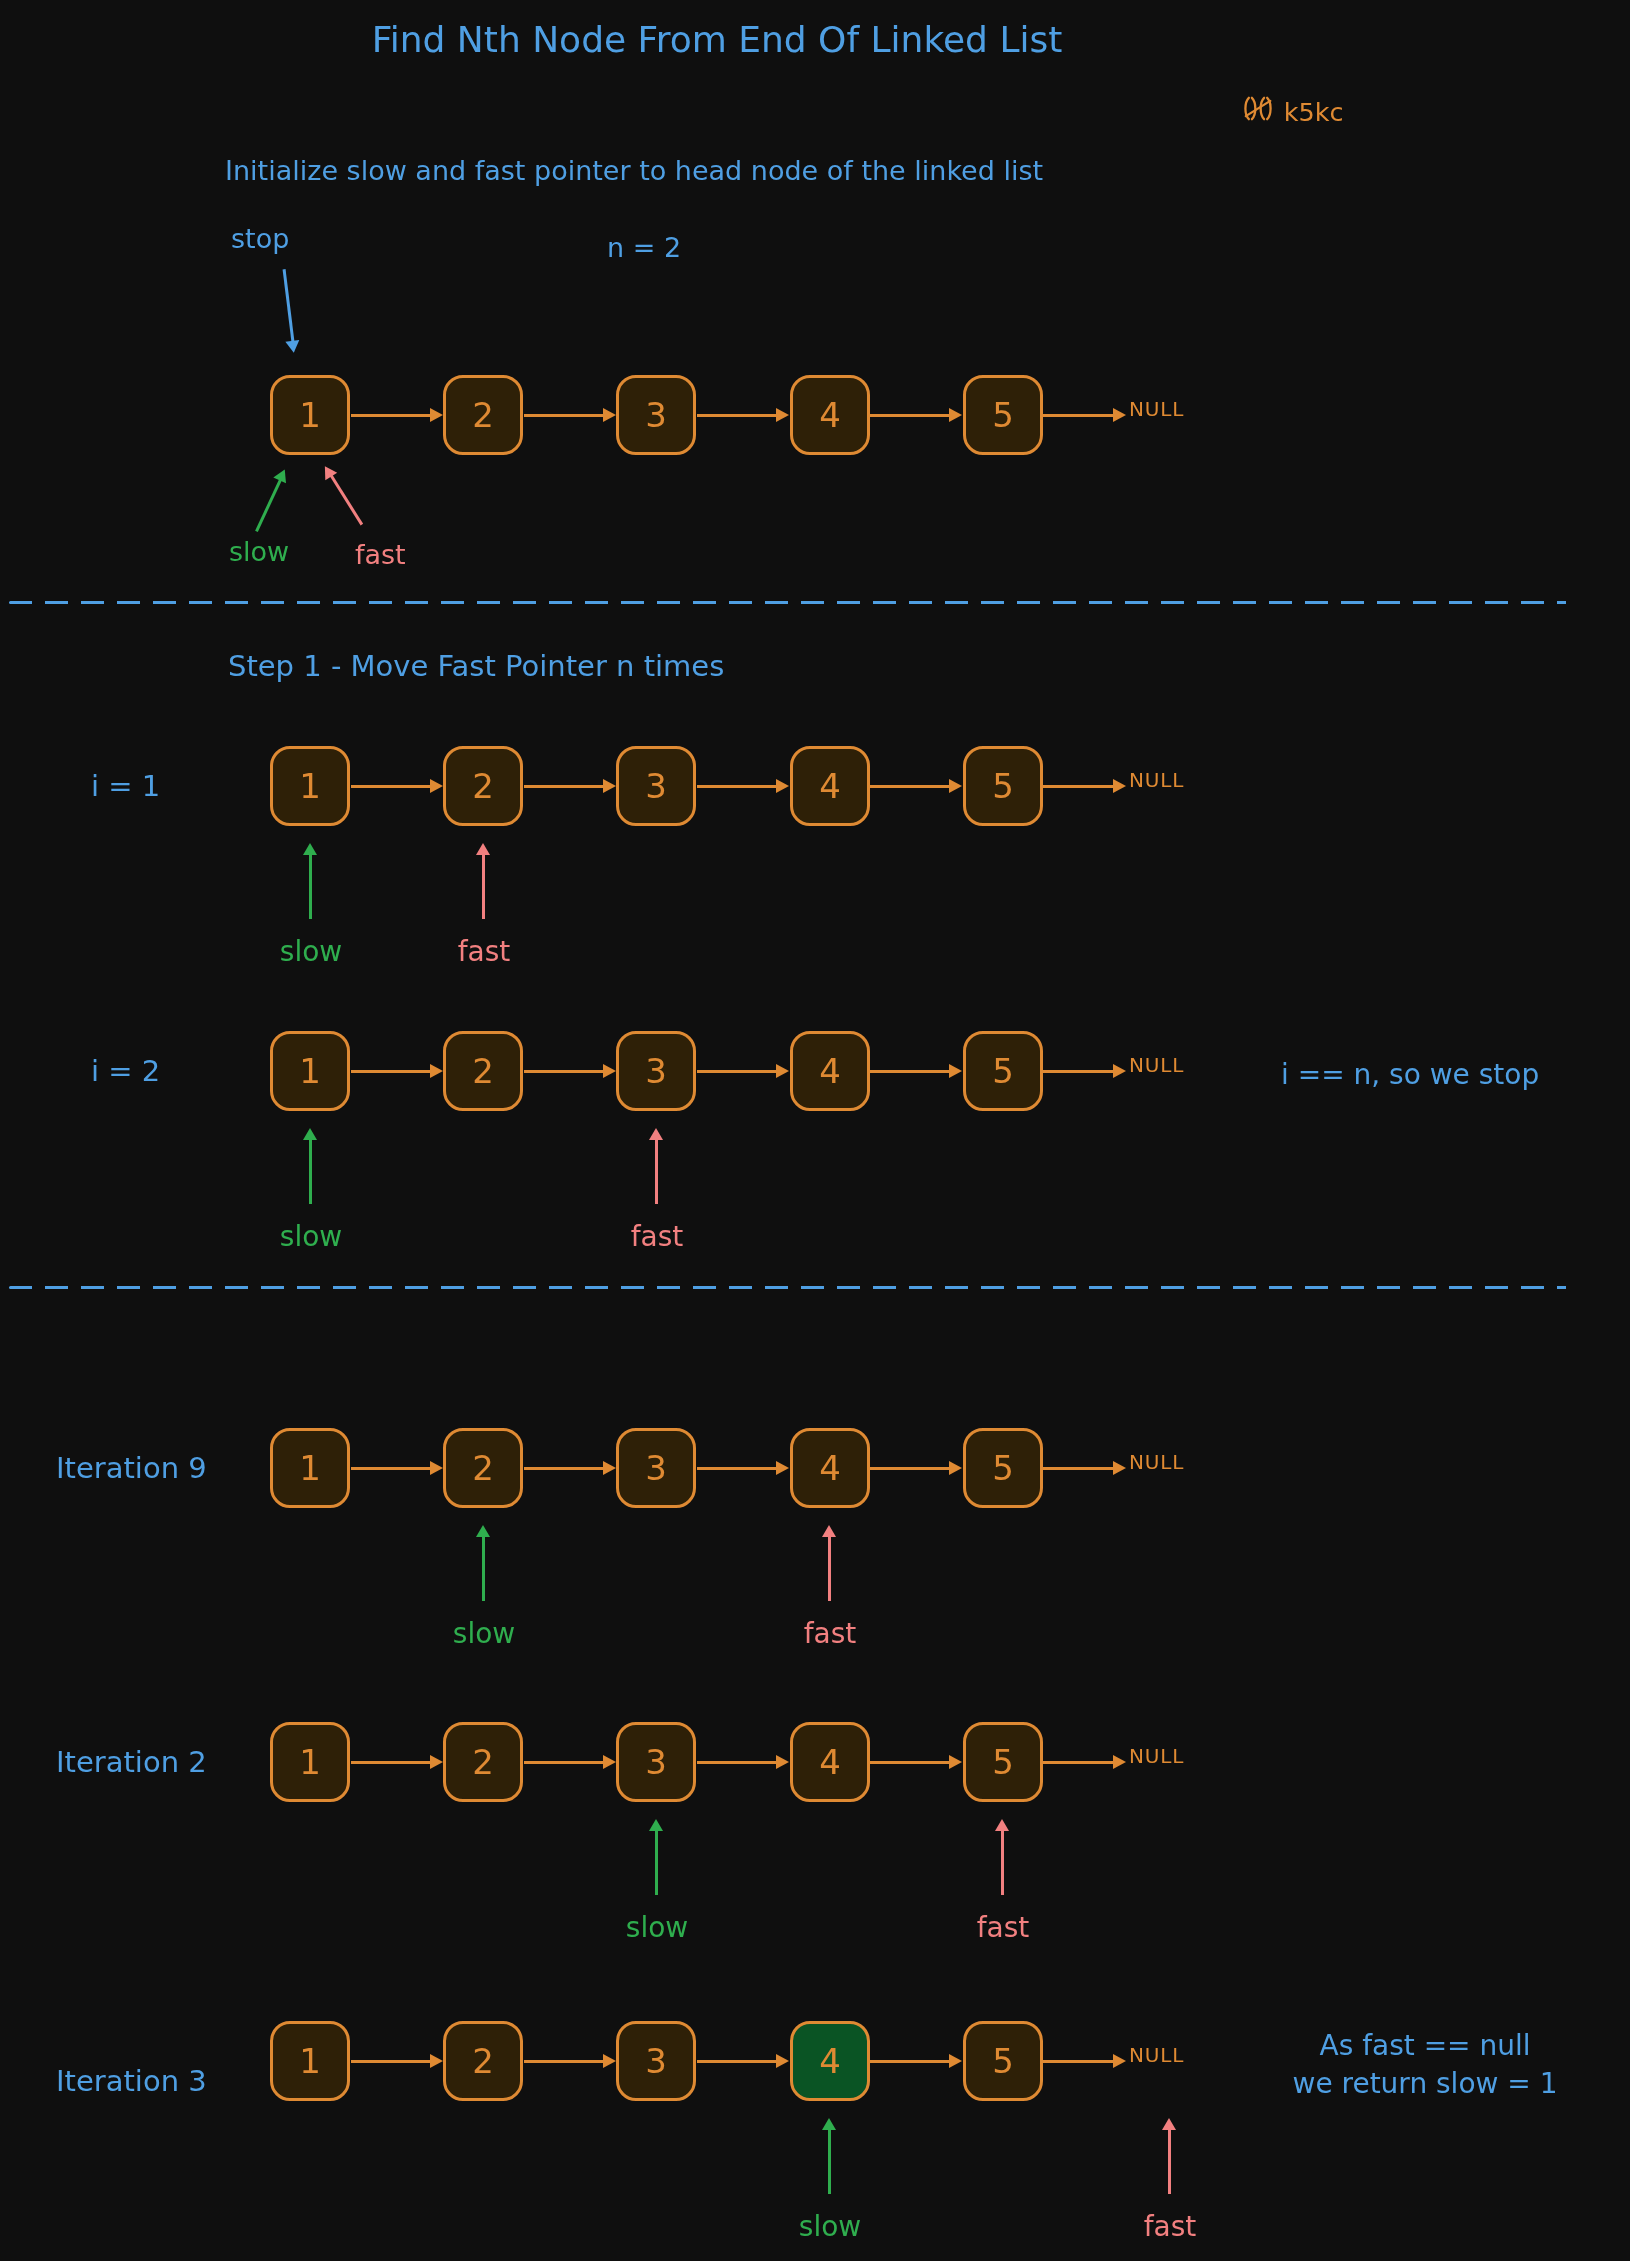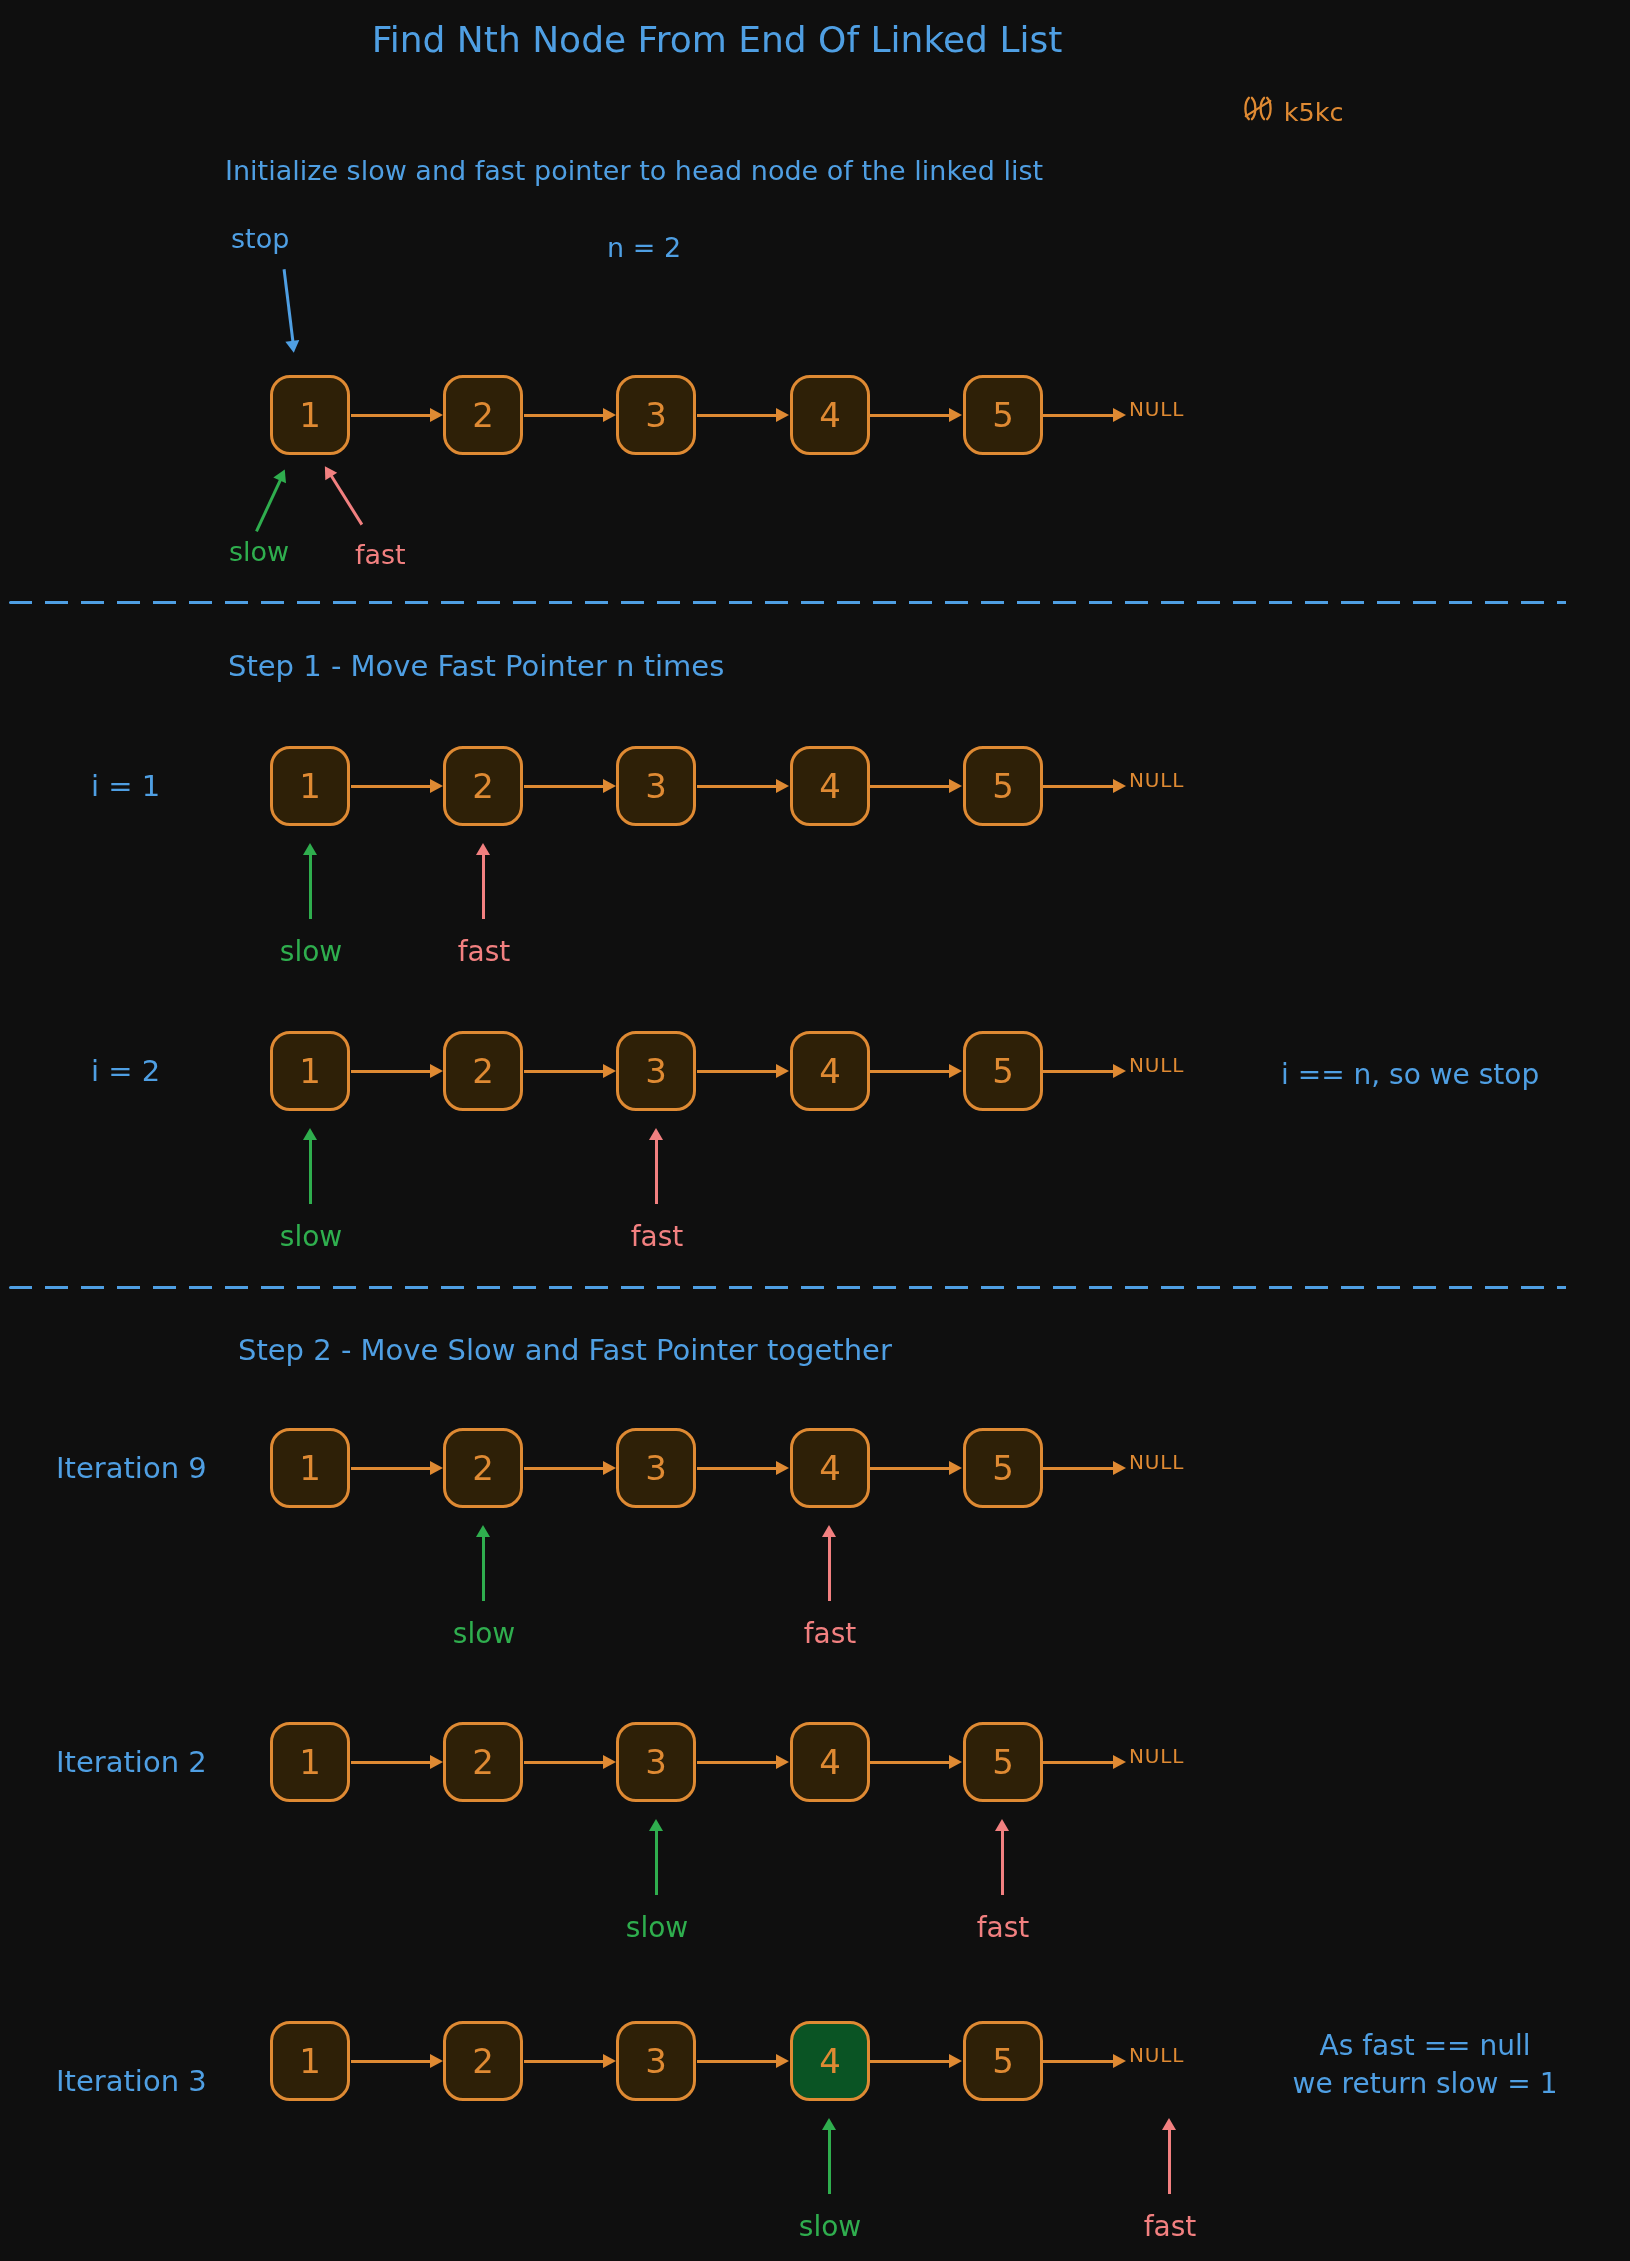--- a/index.html
+++ b/index.html
@@ -141,21 +141,20 @@
       <div class="null-label" style="left: 1129px; top: 21.6px;">NULL</div>
       <div class="varrow up green" style="left: 309px; top: 108px; height: 65px;"></div>
       <div class="ptr-label green" style="left: 311px; top: 189px;">slow</div>
       <div class="varrow up pink" style="left: 655px; top: 108px; height: 65px;"></div>
       <div class="ptr-label pink" style="left: 657px; top: 189px;">fast</div>
       <div class="row-note" style="left: 1281px; top: 25px;">i == n, so we stop</div>
     </div>
 
   <div class="divider" style="top:1286px;"></div>
 
-  <div class="heading" style="left:238px;top:1333px;">Step 2 - Move Slow and Fast Pointer together</div>
 
   <div class="list-row" style="top:1428px;">
       <div class="row-label" style="left: 56px; top: 23px;">Iteration 9</div>
       <div class="node" style="left: 270px; top: 0px;">1</div>
       <div class="connector" style="left: 351px; top: 39px; width: 80px;"></div>
       <div class="node" style="left: 443px; top: 0px;">2</div>
       <div class="connector" style="left: 524px; top: 39px; width: 80px;"></div>
       <div class="node" style="left: 616px; top: 0px;">3</div>
       <div class="connector" style="left: 697px; top: 39px; width: 80px;"></div>
       <div class="node" style="left: 790px; top: 0px;">4</div>

